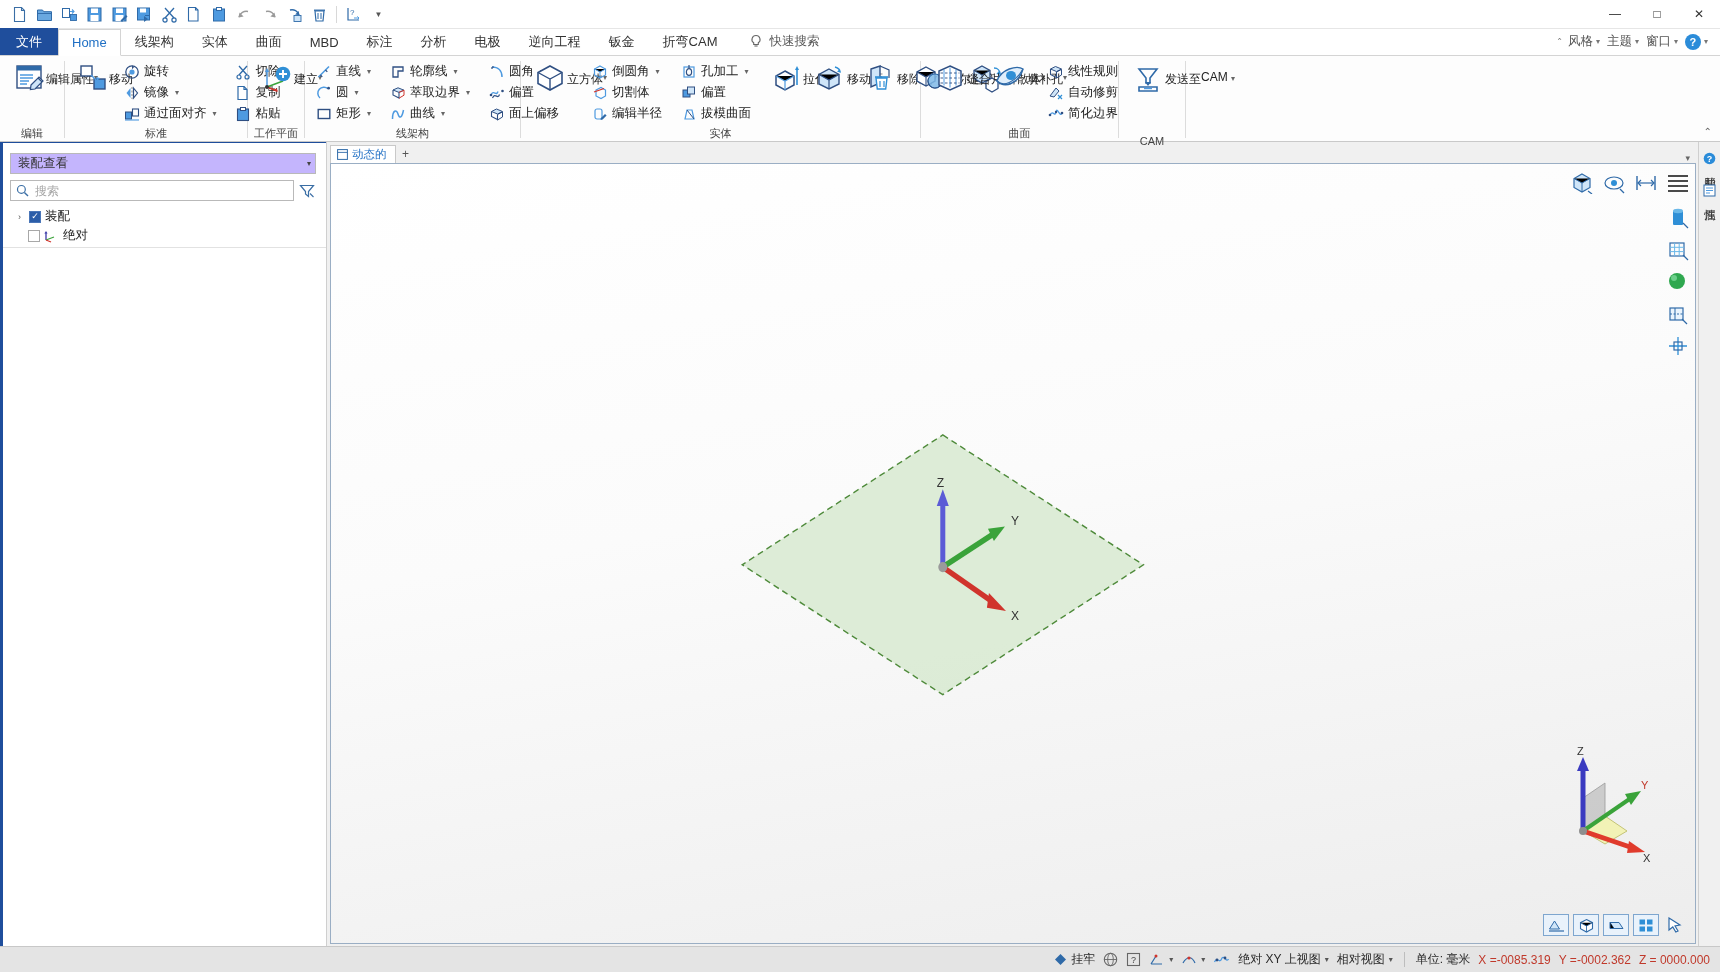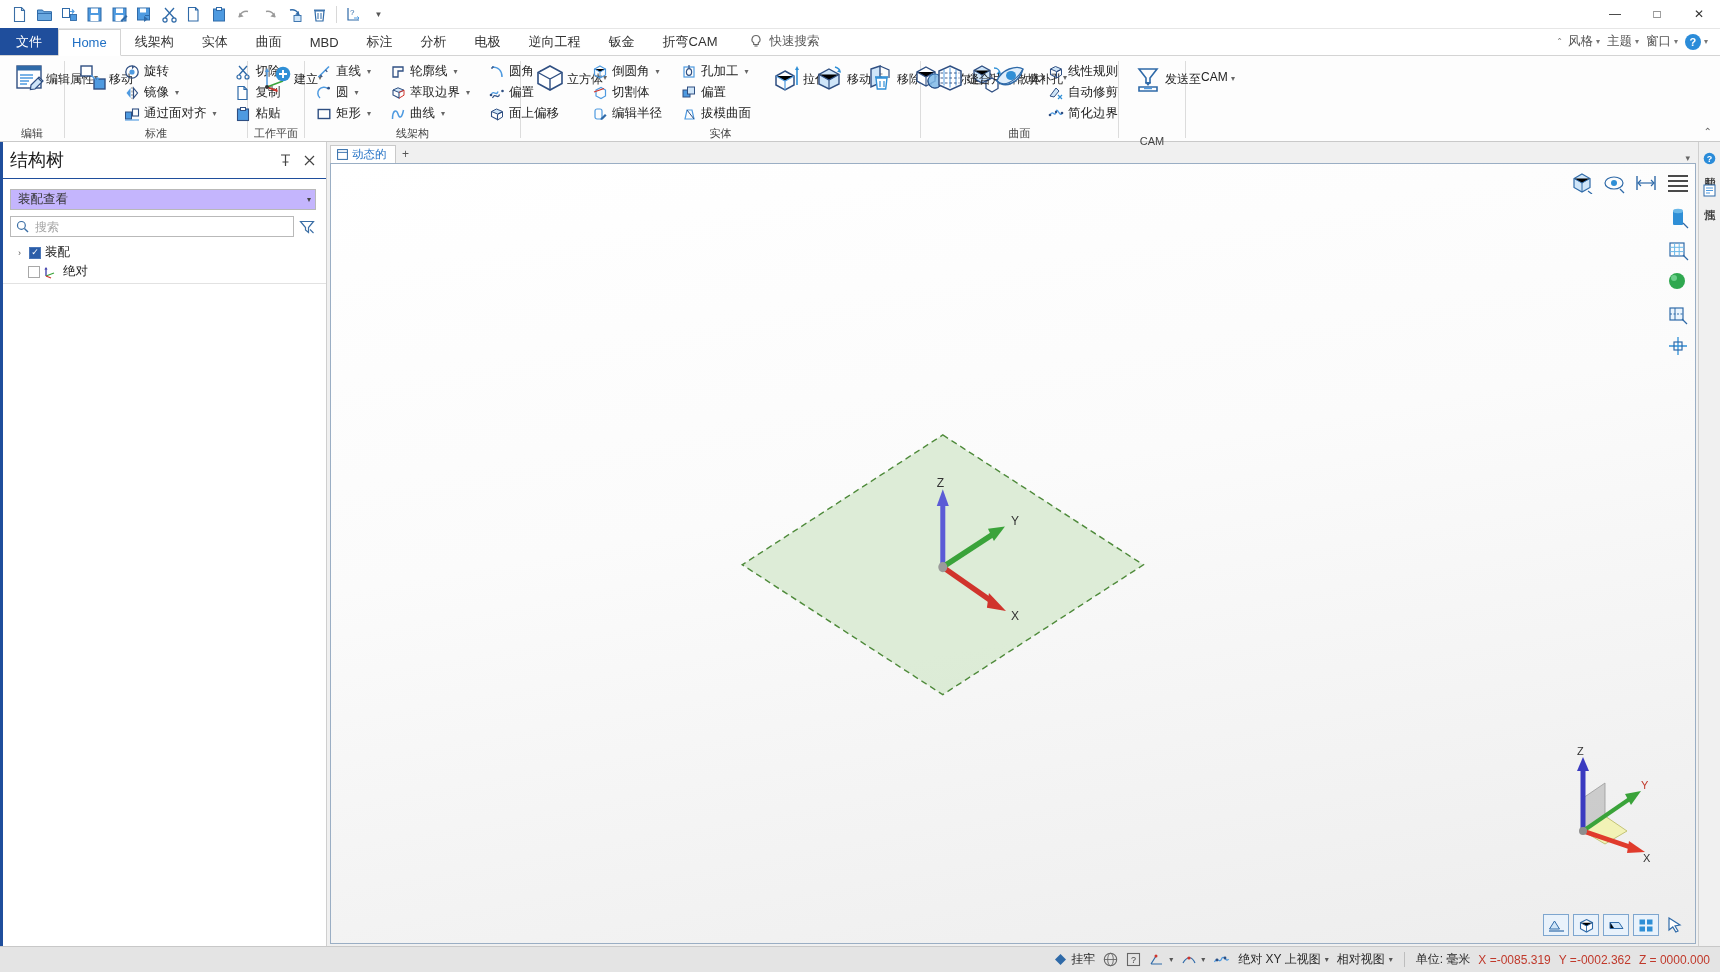--- a/index.html
+++ b/index.html
@@ -802,35 +802,20 @@
       <div class="rgroup-title">CAM</div>
     </div>
     <div class="rgroup-div"></div>
     <div class="ribbon-collapse">⌃</div>
   </div>
 
   <div class="main">
 
     <div class="sidebar">
       <div class="sb-left-accent"></div>
-      <div class="sb-header">
-        <span class="sb-title">结构树</span>
-        <div class="sb-hdr-btns">
-          <span class="sb-hdr-btn">
-            <svg width="11" height="13" viewBox="0 0 11 13">
-                <path d="M1 1h9M5.5 1v7M2.5 8h6M5.5 8v4" stroke="#444" stroke-width="1.2" fill="none"></path>
-              </svg>
-          </span>
-          <span class="sb-hdr-btn">
-            <svg width="11" height="11" viewBox="0 0 11 11">
-                <path d="M1 1l9 9M10 1l-9 9" stroke="#444" stroke-width="1.2"></path>
-              </svg>
-          </span>
-        </div>
-      </div>
       <div class="sb-sep"></div>
       <div class="sb-combo">
         <span>装配查看</span>
         <span class="cb-caret">▾</span>
       </div>
       <div class="sb-searchrow">
         <div class="sb-search">
           <span>
             <svg width="13" height="13" viewBox="0 0 13 13">
                 <circle cx="5.4" cy="5.4" r="3.9" fill="none" stroke="#3a6ea5" stroke-width="1.2"></circle>

